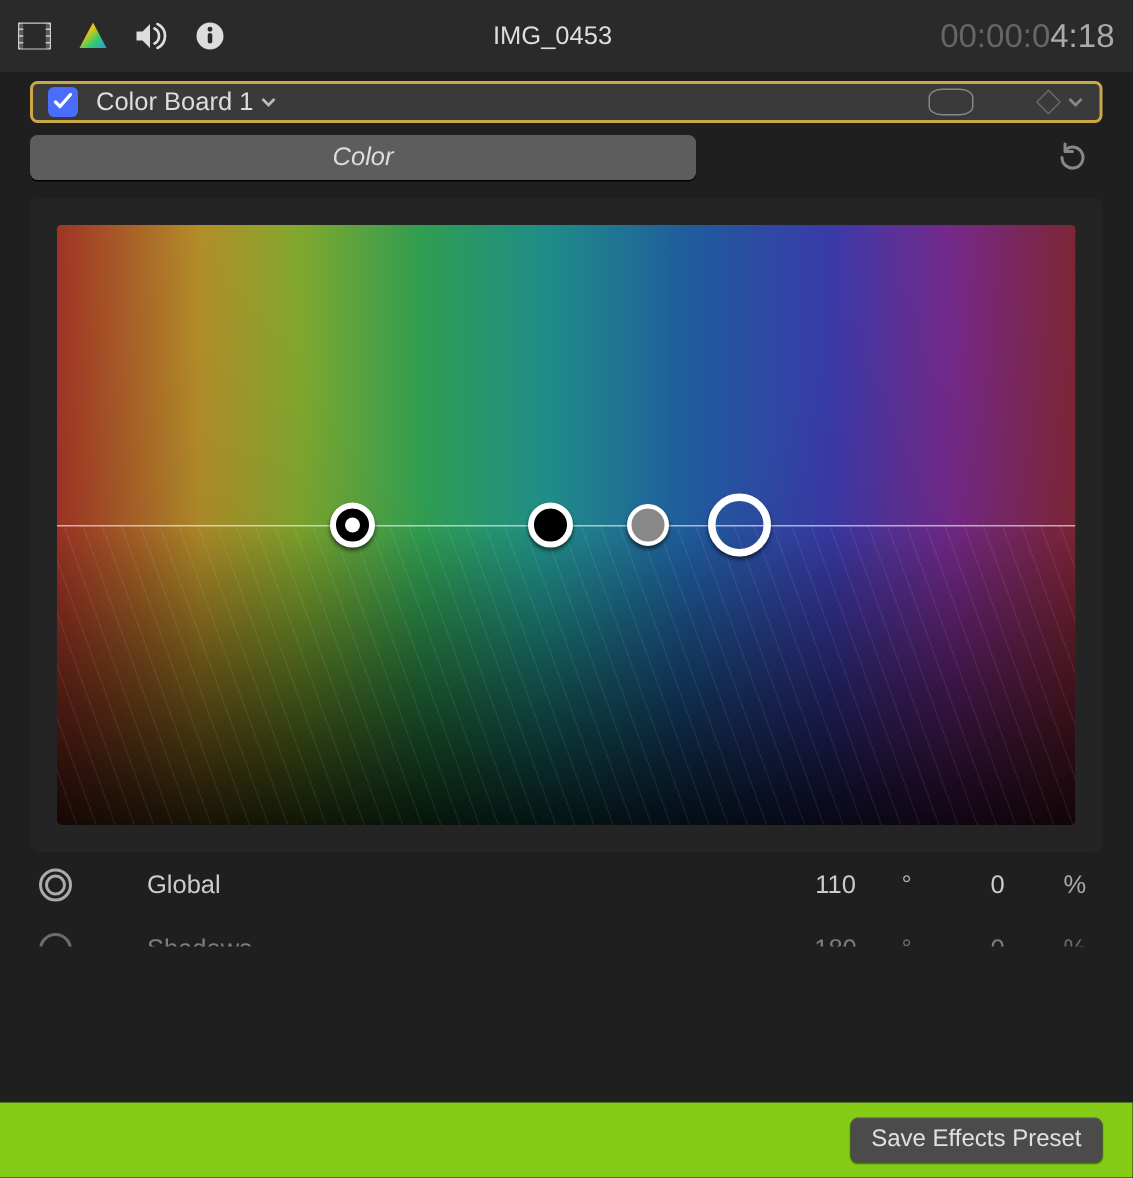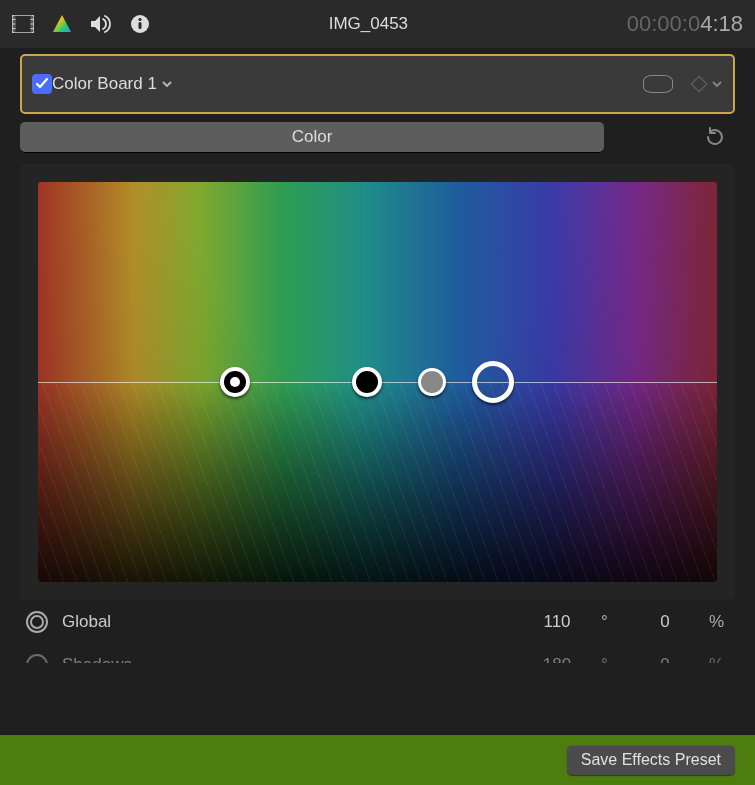--- a/index.html
+++ b/index.html
@@ -6,31 +6,31 @@
   body { background: #1f1f1f; width: 755px; height: 785px; overflow: hidden; color: #ccc; user-select: none; }
 
   
   .topbar { height: 48px; background: #2a2a2a; display: flex; align-items: center; padding: 0 12px; gap: 18px; }
   .topbar .left-icons { display: flex; gap: 18px; align-items: center; }
   .topbar .title { flex: 1; text-align: center; color: #ddd; font-size: 17px; padding-right:40px }
   .topbar .timecode { color: #666; font-size: 22px; }
   .topbar .timecode .active { color: #aaa; }
 
   
-  .effect-row { margin: 6px 20px 0 20px; height: 60px; border: 2px solid #caa84a; border-radius: 5px; background: #3a3a3a; display: flex; align-items: center; padding: 0 10px; }
+  .effect-row { margin: 6px 20px 0 20px; height: 28px; border: 2px solid #caa84a; border-radius: 5px; background: #3a3a3a; display: flex; align-items: center; padding: 0 10px; gap: 12px; }
   .checkbox { width: 20px; height: 20px; background: #4a6cff; border-radius: 4px; display:flex; align-items:center; justify-content:center; }
   .effect-label { flex: 1; display:flex; align-items:center; gap:4px; color:#ddd; font-size:17px; }
   .mask-indicator { width:30px; height:18px; border:1.5px solid #888; border-radius:9px/6px; }
   .keyframe { display:flex; align-items:center; gap:6px; }
   .diamond { width:12px; height:12px; transform:rotate(45deg); border:1.5px solid #666; }
   .chevron { color:#888; }
 
   
   .tabs-row { display:flex; align-items:center; padding: 8px 20px 6px 20px; gap: 0; }
-  .seg { display:flex; flex:0 0 auto; width: 584px; border-radius:5px; overflow:hidden; box-shadow: 0 1px 0 #000; }
+  .seg { display:flex; flex:0 0 auto; width: 444px; border-radius:5px; overflow:hidden; box-shadow: 0 1px 0 #000; font-style: italic; }
   .seg div { flex:1; text-align:center; padding:5px 0; font-size:17px; background:#3f3f3f; color:#ddd; border-right:1px solid #222; }
   .seg div:last-child { border-right:none; }
   .seg div.active { background:#5d5d5d; }
   .reset { flex:1; display:flex; justify-content:flex-end; padding-right:10px; }
   .reset-icon { color:#888; font-size:20px; }
 
   
   .board-outer { margin: 6px 20px 0 20px; background:#242424; border-radius:6px; padding:18px; }
   .board { position:relative; width:100%; height:400px; border-radius:3px; overflow:hidden; }
   .spectrum { position:absolute; inset:0;
@@ -53,27 +53,27 @@
   .puck-global::after { content:""; position:absolute; left:50%; top:50%; width:10px; height:10px; background:#fff; border-radius:50%; transform:translate(-50%,-50%); }
   .puck-shadows { left:48.5%; top:50%; width:30px; height:30px; background:#000; border:4px solid #fff; }
   .puck-mid     { left:58%; top:50%; width:28px; height:28px; background:#888; border:3px solid #fff; }
   .puck-high    { left:67%; top:50%; width:42px; height:42px; background:transparent; border:5px solid #fff; }
 
   
   .params { margin: 0 20px; }
   .param-row { display:flex; align-items:center; padding:10px 6px; gap:14px; font-size:17px; color:#ccc; border-top:1px solid rgba(0,0,0,0); }
   .param-row .ring { width:22px; height:22px; border-radius:50%; border:2.5px solid #aaa; position:relative; flex:0 0 auto; }
   .param-row .ring.inner::after { content:""; position:absolute; left:50%; top:50%; width:10px; height:10px; border:2px solid #aaa; border-radius:50%; transform:translate(-50%,-50%); }
-  .param-row .plabel { flex:1; }
+  .param-row .plabel { flex:1;margin-left:36px; }
   .param-row .pval { width:60px; text-align:center; }
   .param-row .punit { width:20px; color:#aaa; }
   .row-clip { height:20px; overflow:hidden; opacity:.55; }
 
   
-  .footer { position:absolute; bottom:0; left:0; right:0; height:50px; background:#4d7c0f; display:flex; align-items:center; justify-content:flex-end; padding-right:20px; }
+  .footer { position:absolute; bottom:0; left:0; right:0; height:50px; background:#84cc16; display:flex; align-items:center; justify-content:flex-end; padding-right:20px; }
   .save-btn { background:#4b4b4b; color:#e0e0e0; padding:6px 14px; border-radius:5px; font-size:16px; box-shadow: inset 0 1px 0 rgba(255,255,255,.08), 0 1px 1px rgba(0,0,0,.5); }
 
   svg { display:block; }
 </style>
 </head>
 <body>
 
 <div class="topbar">
   <div class="left-icons">
     <span>

